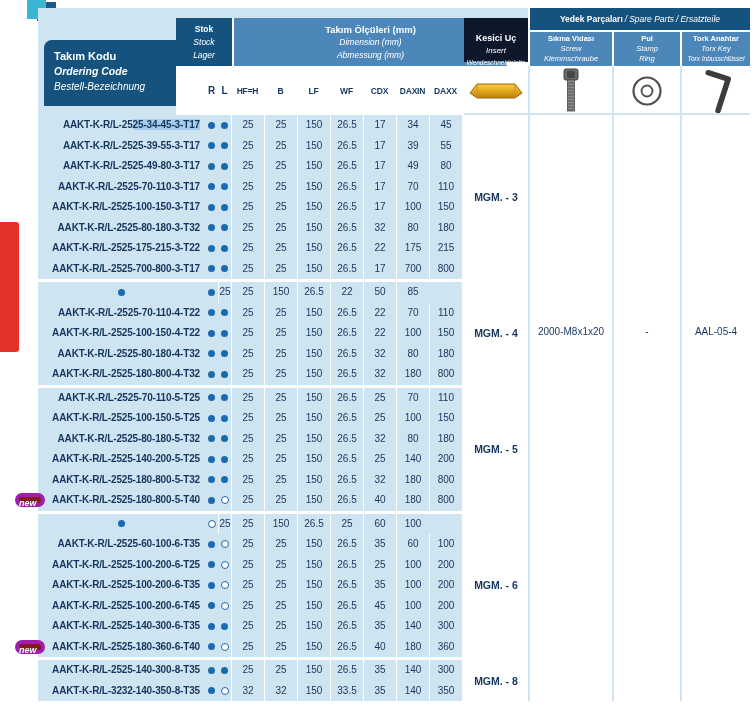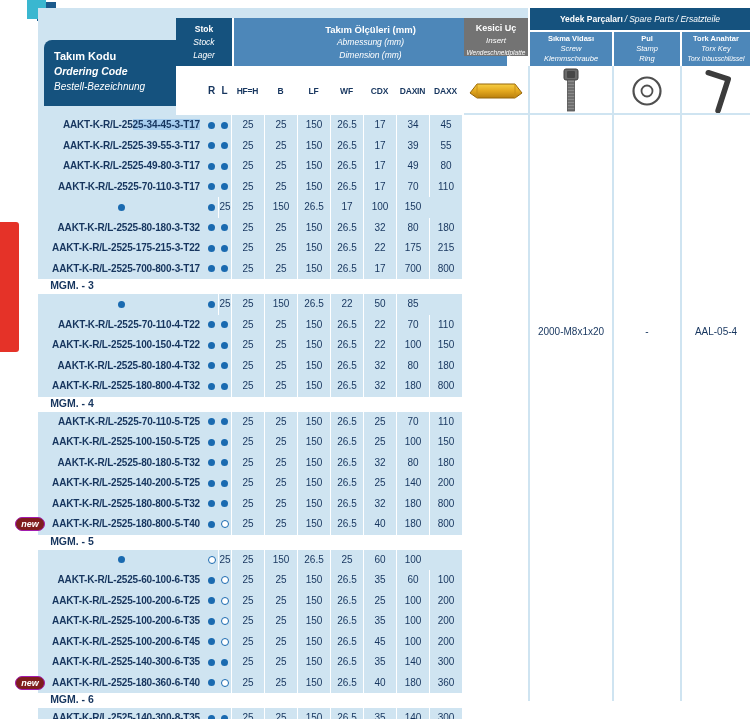--- a/index.html
+++ b/index.html
@@ -28,21 +28,21 @@
            text-align:left;padding:9px 0 8px 10px;}
   #h-takim .t1{font-size:11px;font-weight:bold;line-height:15px;}
   #h-takim .t2{font-size:10.5px;font-weight:bold;font-style:italic;line-height:15px;}
   #h-takim .t3{font-size:10px;font-style:italic;line-height:15px;}
 
   #h-stok{left:138px;top:10px;width:56px;height:48px;background:#15527e;padding-top:5px;}
   #h-stok div{line-height:13px;font-size:8.5px;}
   #h-dims{left:196px;top:10px;width:273px;height:48px;background:#4d87b9;padding-top:5px;}
   #h-dims .b{font-size:9.5px;line-height:13px;}
   #h-dims .i{font-size:8.5px;line-height:13px;}
-  #h-kesici{left:426px;top:10px;width:64px;height:38px;background:#737373;padding-top:4px;}
+  #h-kesici{left:426px;top:10px;width:64px;height:44px;background:#0f172a;padding-top:14px;}
   #h-kesici .k1{font-size:9px;font-weight:bold;line-height:13px;}
   #h-kesici .k2{font-size:8px;font-style:italic;line-height:12px;}
   #h-kesici .k3{font-size:6.5px;font-style:italic;line-height:11px;}
   #h-yedek{left:492px;top:0;width:220px;height:22px;background:#15527e;line-height:22px;font-size:8.5px;}
   .subhead{top:24px;height:34px;background:#4d87b9;padding-top:2px;color:#fff;text-align:center;}
   #h-screw{left:492px;width:82px;}
   #h-ring{left:576px;width:66px;}
   #h-torx{left:644px;width:68px;text-align:center;}
   .subhead div{line-height:10px;font-size:7.5px;}
   .subhead .tiny{font-size:6.5px;}
@@ -66,38 +66,38 @@
   .spare .icon{height:49px;display:flex;align-items:center;justify-content:center;}
   .spare .val{position:absolute;top:260px;left:0;width:100%;text-align:center;font-size:10px;color:#16355e;}
 
   
   .vl{top:58px;width:2px;height:635px;background:#cfe4f1;}
   #vl1{left:490px;} #vl2{left:574px;} #vl3{left:642px;}
   #hl1{left:426px;top:105px;width:286px;height:2px;background:#cfe4f1;}
 
   
   #groups{left:0;top:107px;width:490px;}
-  .group{display:flex;margin-bottom:3px;flex-direction:column;}
+  .group{display:flex;margin-bottom:3px;}
   .group:last-child{margin-bottom:0;}
   .rows{width:424px;}
   .row{position:relative;display:grid;grid-template-columns:167px 13px 13px repeat(7,33px);
        height:20.5px;background:#cfe4f1;}
   .code{text-align:right;padding-right:5px;font-weight:bold;font-size:10px;letter-spacing:-0.15px;
         line-height:20.5px;color:#16355e;white-space:nowrap;overflow:visible;}
   .hl{background:#a6cdee;}
   .dotcell{display:flex;align-items:center;justify-content:center;}
   .dot{width:7px;height:7px;border-radius:50%;}
   .dot.f{background:#1a6ab0;}
   .dot.o{border:1.5px solid #1a6ab0;background:#fff;width:8px;height:8px;}
   .dim{border-left:1px solid #fff;text-align:center;line-height:20.5px;font-size:10px;color:#16355e;}
   .insert-cell{width:64px;margin-left:2px;background:#fff;display:flex;align-items:center;
                justify-content:center;font-weight:bold;font-size:10.5px;color:#16355e;}
   .new-badge{position:absolute;left:-23px;top:3px;width:30px;height:14px;border-radius:7px;
-             background:#7f1d1d;border:1px solid #a21caf;color:#fff;font-style:italic;font-weight:bold;
-             font-size:9px;line-height:12px;text-align:center;}
+             background:#7f1d1d;border:4px solid #a21caf;color:#fff;font-style:italic;font-weight:bold;
+             font-size:9px;line-height:12px;}
 </style>
 </head>
 <body>
 
 <div id="corner-back"></div>
 <div id="corner-front"></div>
 <div id="red-tab"></div>
 
 <div id="catalog">
 
@@ -111,22 +111,22 @@
   </div>
 
   <div class="abs hdr" id="h-stok">
     <div class="b">Stok</div>
     <div class="i">Stock</div>
     <div class="i">Lager</div>
   </div>
 
   <div class="abs hdr" id="h-dims">
     <div class="b">Takım Ölçüleri (mm)</div>
+    <div class="i">Dimension (mm)</div>
     <div class="i">Abmessung (mm)</div>
-    <div class="i">Dimension (mm)</div>
   </div>
 
   <div class="abs hdr" id="h-kesici">
     <div class="k1">Kesici Uç</div>
     <div class="k2">Insert</div>
     <div class="k3">Wendeschneidplatte</div>
   </div>
 
   <div class="abs hdr" id="h-yedek">
     <span class="b">Yedek Parçaları</span><span class="sp">/</span><span class="i">Spare Parts</span><span class="sp">/</span><span class="i">Ersatzteile</span>
@@ -275,20 +275,21 @@
             </div>
             <div class="dim">25</div>
             <div class="dim">25</div>
             <div class="dim">150</div>
             <div class="dim">26.5</div>
             <div class="dim">17</div>
             <div class="dim">70</div>
             <div class="dim">110</div>
           </div>
           <div class="row">
+            <div class="code">AAKT-K-R/L-2525-100-150-3-T17</div>
             <div class="dotcell">
               <span class="dot f"></span>
             </div>
             <div class="dotcell">
               <span class="dot f"></span>
             </div>
             <div class="dim">25</div>
             <div class="dim">25</div>
             <div class="dim">150</div>
             <div class="dim">26.5</div>

